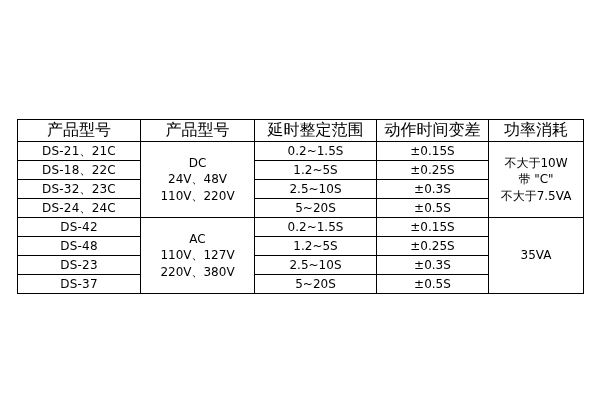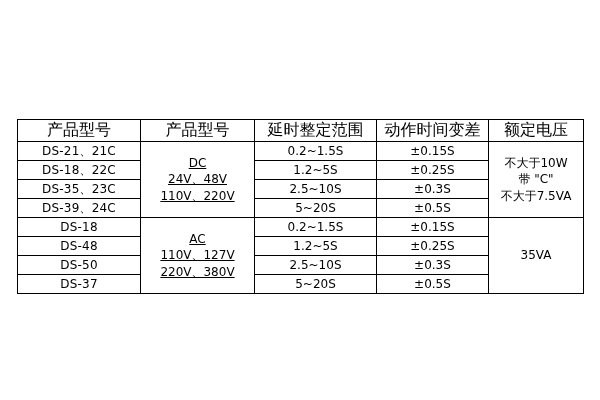--- a/index.html
+++ b/index.html
@@ -37,21 +37,20 @@
     height: 18px;
     font-size: 12px;
   }
   .model-cell {
     font-size: 12px;
     letter-spacing: 0.2px;
   }
   .volt-cell {
     font-size: 12px;
     line-height: 1.35;
-    text-decoration: underline;
   }
   .power-cell {
     font-size: 12px;
     line-height: 1.35;
   }
   .c1 { width: 123px; }
   .c2 { width: 114px; }
   .c3 { width: 122px; }
   .c4 { width: 112px; }
   .c5 { width: 95px; }
@@ -67,21 +66,21 @@
         <col class="c3">
         <col class="c4">
         <col class="c5">
     </colgroup>
     <thead>
       <tr class="hdr">
         <th>产品型号</th>
         <th>产品型号</th>
         <th>延时整定范围</th>
         <th>动作时间变差</th>
-        <th>额定电压</th>
+        <th>功率消耗</th>
       </tr>
     </thead>
     <tbody>
 
       <tr class="row">
         <td class="model-cell">DS-21、21C</td>
         <td class="volt-cell" rowspan="4">
           <div>DC</div>
           <div>24V、48V</div>
           <div>110V、220V</div>
@@ -93,48 +92,48 @@
           <div>带 "C"</div>
           <div>不大于7.5VA</div>
         </td>
       </tr>
       <tr class="row">
         <td class="model-cell">DS-18、22C</td>
         <td>1.2~5S</td>
         <td>±0.25S</td>
       </tr>
       <tr class="row">
-        <td class="model-cell">DS-35、23C</td>
+        <td class="model-cell">DS-32、23C</td>
         <td>2.5~10S</td>
         <td>±0.3S</td>
       </tr>
       <tr class="row">
-        <td class="model-cell">DS-39、24C</td>
+        <td class="model-cell">DS-24、24C</td>
         <td>5~20S</td>
         <td>±0.5S</td>
       </tr>
 
       <tr class="row">
-        <td class="model-cell">DS-18</td>
+        <td class="model-cell">DS-42</td>
         <td class="volt-cell" rowspan="4">
           <div>AC</div>
           <div>110V、127V</div>
           <div>220V、380V</div>
         </td>
         <td>0.2~1.5S</td>
         <td>±0.15S</td>
         <td class="power-cell" rowspan="4">35VA</td>
       </tr>
       <tr class="row">
         <td class="model-cell">DS-48</td>
         <td>1.2~5S</td>
         <td>±0.25S</td>
       </tr>
       <tr class="row">
-        <td class="model-cell">DS-50</td>
+        <td class="model-cell">DS-23</td>
         <td>2.5~10S</td>
         <td>±0.3S</td>
       </tr>
       <tr class="row">
         <td class="model-cell">DS-37</td>
         <td>5~20S</td>
         <td>±0.5S</td>
       </tr>
     </tbody>
   </table>

